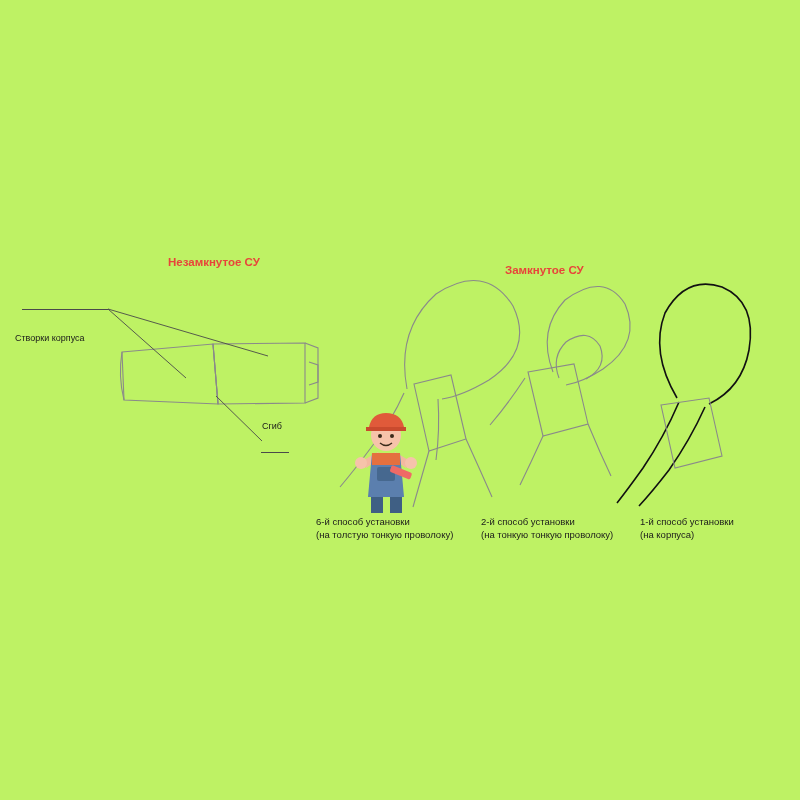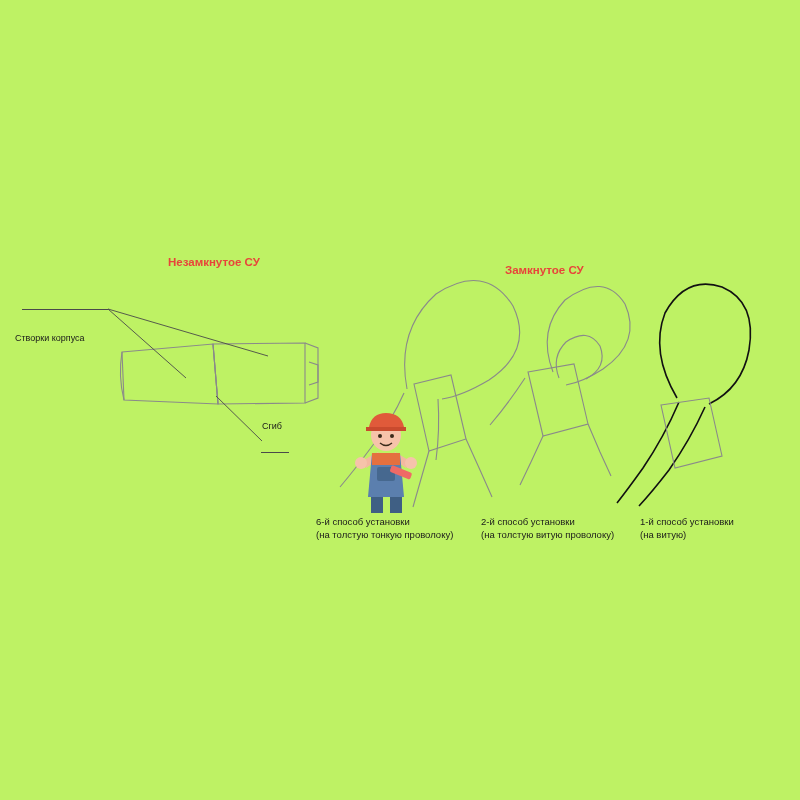--- a/index.html
+++ b/index.html
@@ -82,25 +82,25 @@
 
   <div class="annot" id="annot-sgib">Сгиб</div>
   <div class="annot-underline" id="ul-sgib"></div>
 
   <div class="caption" id="cap1">
     <div>6-й способ установки</div>
     <div>(на толстую тонкую проволоку)</div>
   </div>
   <div class="caption" id="cap2">
     <div>2-й способ установки</div>
-    <div>(на толстую витую проволоку)</div>
+    <div>(на тонкую тонкую проволоку)</div>
   </div>
   <div class="caption" id="cap3">
     <div>1-й способ установки</div>
-    <div>(на витую)</div>
+    <div>(на корпуса)</div>
   </div>
 
   <svg class="layer" viewBox="0 0 800 800">
     <g fill="none" stroke="#8a8a8a" stroke-width="1.1">
 
       <path d="M122,352 L213,344 L218,404 L124,400 Z"></path>
 
       <path d="M213,344 L305,343 L305,403 L218,404 Z"></path>
 
       <path d="M213,344 L218,404"></path>

